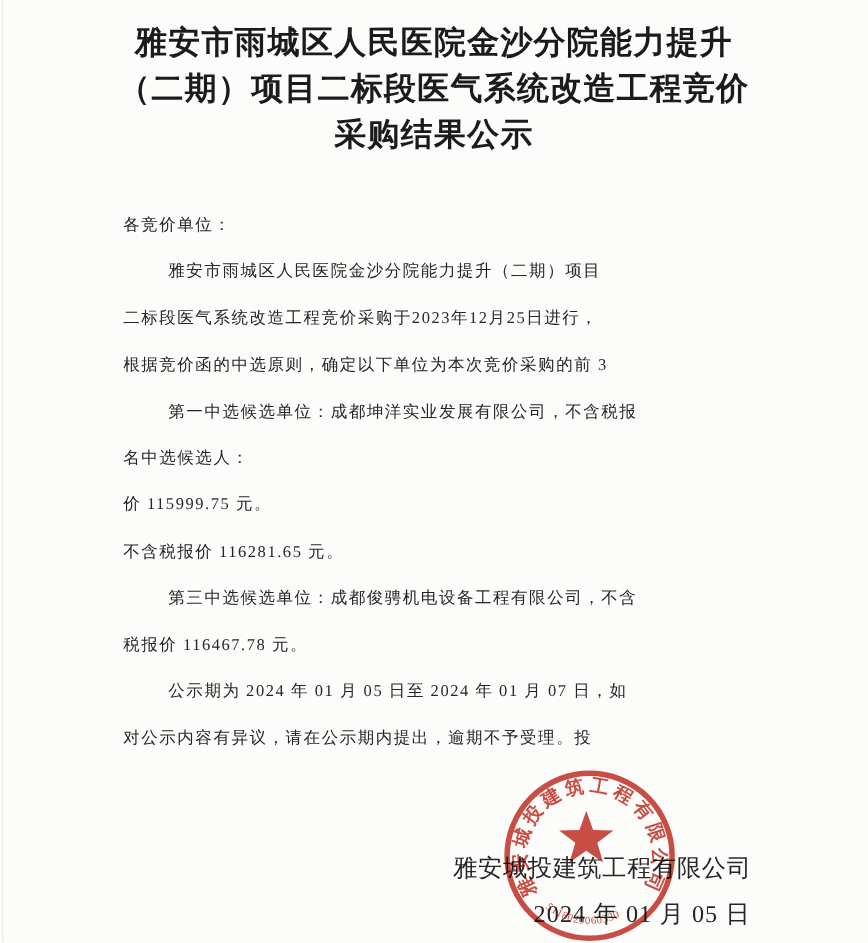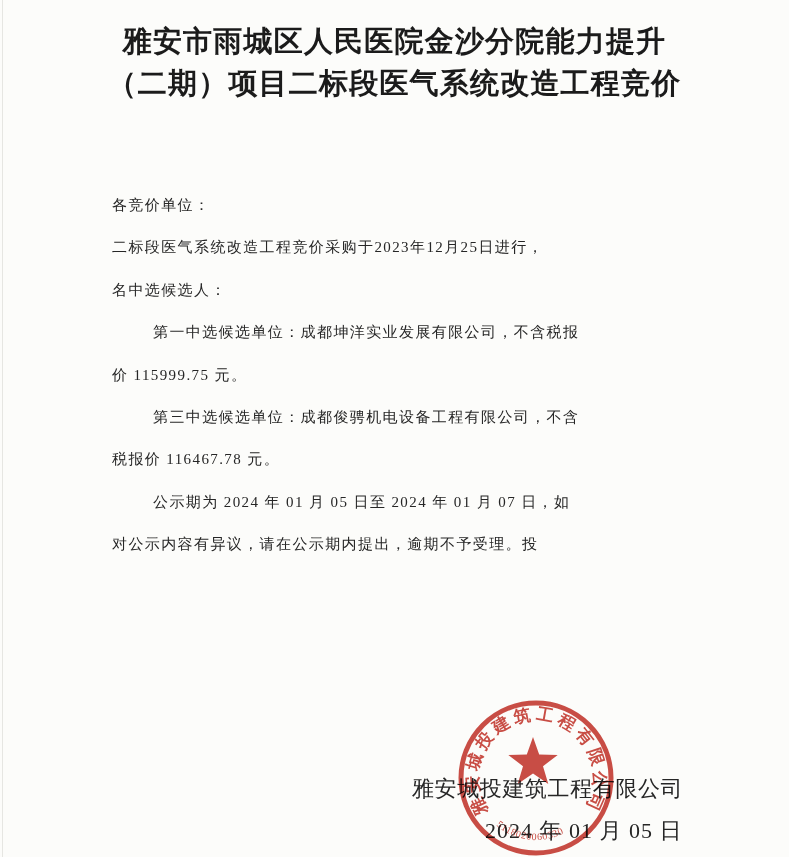--- a/index.html
+++ b/index.html
@@ -11,21 +11,21 @@
     font-family:"Liberation Serif","DejaVu Serif",serif;
     color:#242424;
   }
   .scan-edge {
     position:absolute; left:2px; top:0; width:1px; height:100%;
     background:#e6e6e2;
   }
   .title {
     position:absolute; top:20px; left:0; width:789px;
     text-align:center;
-    font-family:Liberation Serif, serif;
+    font-family:Liberation Mono, monospace;
     font-weight:bold;
     font-size:29px; line-height:42px; letter-spacing:1.2px;
     color:#1b1b1b;
   }
   .body-block {
     position:absolute; top:184px; left:112px; width:592px;
     font-size:15px; line-height:42.4px; letter-spacing:1.4px;
     color:#262626;
   }
   .line { height:42.4px; white-space:nowrap; }
@@ -56,28 +56,32 @@
 </style>
 </head>
 <body>
 
 <div class="page">
   <div class="scan-edge"></div>
 
   <div class="title">
     <div>雅安市雨城区人民医院金沙分院能力提升</div>
     <div>（二期）项目二标段医气系统改造工程竞价</div>
+    <div>采购结果公示</div>
   </div>
 
   <div class="body-block">
     <div class="line">各竞价单位：</div>
+    <div class="line indent">雅安市雨城区人民医院金沙分院能力提升（二期）项目</div>
     <div class="line">二标段医气系统改造工程竞价采购于2023年12月25日进行，</div>
+    <div class="line">根据竞价函的中选原则，确定以下单位为本次竞价采购的前 3</div>
+    <div class="line indent">第一中选候选单位：成都坤洋实业发展有限公司，不含税报</div>
     <div class="line">名中选候选人：</div>
-    <div class="line indent">第一中选候选单位：成都坤洋实业发展有限公司，不含税报</div>
     <div class="line">价 115999.75 元。</div>
+    <div class="line">不含税报价 116281.65 元。</div>
     <div class="line indent">第三中选候选单位：成都俊骋机电设备工程有限公司，不含</div>
     <div class="line">税报价 116467.78 元。</div>
     <div class="line indent">公示期为 2024 年 01 月 05 日至 2024 年 01 月 07 日，如</div>
     <div class="line">对公示内容有异议，请在公示期内提出，逾期不予受理。投</div>
   </div>
 
   <div class="sig-company">雅安城投建筑工程有限公司</div>
   <div class="sig-date">2024 年 01 月 05 日</div>
 
   <svg class="seal" viewBox="0 0 168 168" xmlns="http://www.w3.org/2000/svg">

